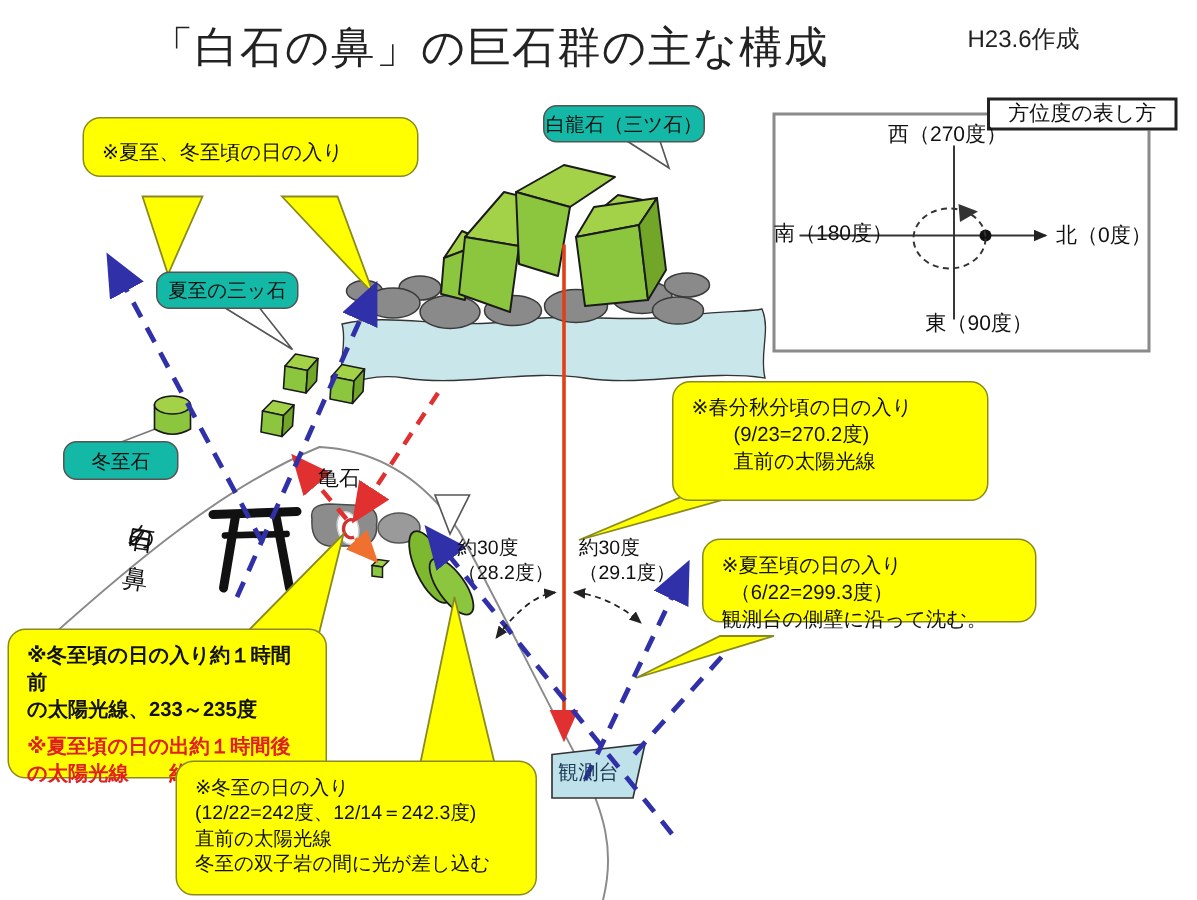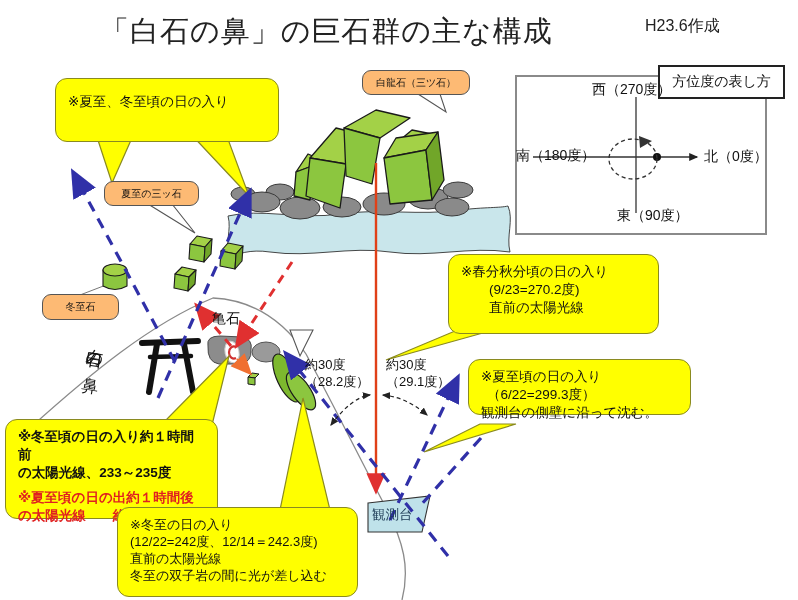--- a/index.html
+++ b/index.html
@@ -4,22 +4,22 @@
 <style>
   html,body{margin:0;padding:0;background:#fff;}
   #stage{position:relative;width:798px;height:600px;background:#ffffff;overflow:hidden;
          font-family:"Liberation Sans","DejaVu Sans",sans-serif;color:#111;}
   #bg{position:absolute;left:0;top:0;}
   .abs{position:absolute;}
   .title{font-size:29px;font-weight:400;letter-spacing:1px;color:#222;}
   .created{font-size:16px;color:#222;}
   .ycall{position:absolute;background:#ffff00;border:1.4px solid #8a8a20;border-radius:12px;
          font-size:13.5px;line-height:1.32;color:#111;padding:8px 10px 6px 12px;box-sizing:border-box;}
-  .wlabel{position:absolute;background:#fdba74;border:1.4px solid #555;border-radius:9px;
-          font-size:10px;line-height:1;display:flex;align-items:center;justify-content:center;
+  .wlabel{position:absolute;background:#14b8a6;border:1.4px solid #555;border-radius:9px;
+          font-size:13px;line-height:1;display:flex;align-items:center;justify-content:center;
           box-sizing:border-box;color:#111;}
   .plain{position:absolute;font-size:14px;color:#111;}
   .angle{position:absolute;font-size:13px;line-height:1.3;color:#111;}
   .panel{position:absolute;border:2px solid #8a8a8a;background:transparent;}
   .paneltitle{position:absolute;border:2px solid #222;background:#fff;font-size:14px;
               display:flex;align-items:center;justify-content:center;box-sizing:border-box;}
   .ctext{position:absolute;font-size:14px;color:#111;}
   .redtxt{color:#e02020;font-weight:bold;}
   .blktxt{font-weight:bold;}
   .vert{position:absolute;writing-mode:vertical-rl;text-orientation:upright;font-size:17px;
@@ -185,27 +185,27 @@
       <circle cx="657" cy="157" r="4" fill="#111" stroke="none"></circle>
       <ellipse cx="633" cy="159" rx="24" ry="20" stroke-dasharray="4 3"></ellipse>
       <polygon points="639,136 652,141 640,148" fill="#333" stroke="none"></polygon>
     </g>
   </svg>
 
   <div class="abs title" style="left:100px;top:12px;">「白石の鼻」の巨石群の主な構成</div>
   <div class="abs created" style="left:645px;top:16px;">H23.6作成</div>
 
   <div class="panel" style="left:515px;top:75px;width:248px;height:156px;"></div>
-  <div class="paneltitle" style="left:658px;top:65px;width:127px;height:34px;">方位度の表し方</div>
+  <div class="paneltitle" style="left:658px;top:65px;width:127px;height:22px;">方位度の表し方</div>
   <div class="ctext" style="left:592px;top:81px;">西（270度）</div>
   <div class="ctext" style="left:516px;top:147px;">南（180度）</div>
   <div class="ctext" style="left:704px;top:148px;">北（0度）</div>
   <div class="ctext" style="left:617px;top:207px;">東（90度）</div>
 
-  <div class="ycall" style="left:55px;top:78px;width:224px;height:64px;padding-top:14px;">
+  <div class="ycall" style="left:55px;top:78px;width:224px;height:40px;padding-top:14px;">
     <div>※夏至、冬至頃の日の入り</div>
   </div>
 
   <div class="ycall" style="left:448px;top:254px;width:211px;height:80px;">
     <div>※春分秋分頃の日の入り</div>
     <div style="margin-left:28px;">(9/23=270.2度)</div>
     <div style="margin-left:28px;">直前の太陽光線</div>
   </div>
 
   <div class="ycall" style="left:468px;top:359px;width:223px;height:56px;">

